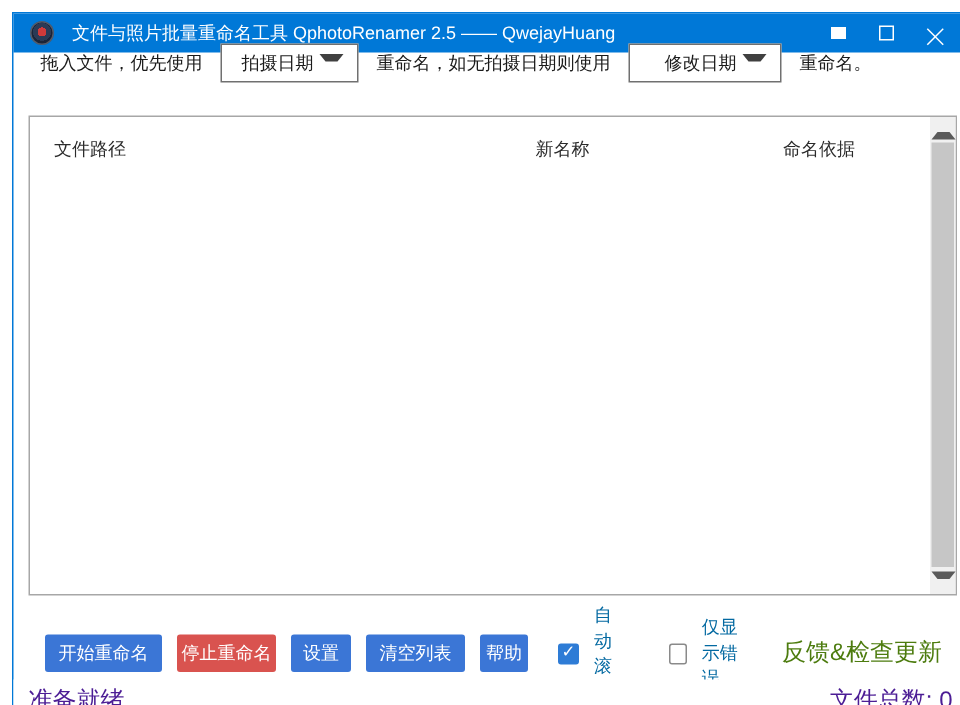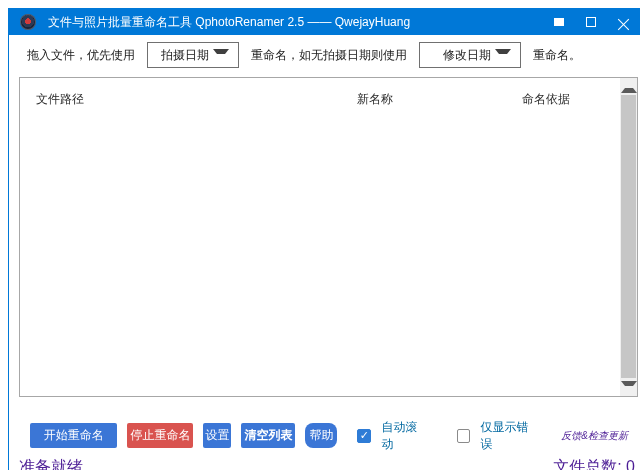--- a/index.html
+++ b/index.html
@@ -45,21 +45,21 @@
   .close-glyph { width: 11px; height: 11px; position: relative; display: block; }
   .close-glyph::before, .close-glyph::after {
     content: ""; position: absolute; left: 5px; top: 0;
     width: 1px; height: 15px; background: #ffffff;
   }
   .close-glyph::before { transform: rotate(45deg); }
   .close-glyph::after  { transform: rotate(-45deg); }
 
   
   .options-row {
-    position: absolute; top: 33px; left: 10px; right: 8px; height: 26px;
+    position: absolute; top: 20px; left: 10px; right: 8px; height: 26px;
     display: flex; align-items: center;
     font-size: 12px; color: #1a1a1a;
     white-space: nowrap;
   }
   .opt-label { flex: 0 0 auto; }
   .combo {
     height: 26px; background: #ffffff;
     border: 1px solid #707070;
     display: flex; align-items: center;
     padding-left: 7px; padding-right: 4px;
@@ -131,24 +131,24 @@
     display: flex; align-items: center; justify-content: center;
     padding: 0 9px;
     margin-right: 10px;
     cursor: default;
     white-space: nowrap;
   }
   .btn-primary { background: #3B76D6; }
   .btn-danger  { background: #D9534F; }
   .btn-start { width: 92px; }
   .btn-stop  { width: 66px; }
-  .btn-settings { width: 28px; }
-  .btn-clear { width: 54px; font-weight: bold; }
+  .btn-settings { width: 40px; }
+  .btn-clear { width: 66px; }
   .btn-add   { width: 54px; }
-  .btn-help  { width: 32px; border-radius: 8px; }
+  .btn-help  { width: 32px; }
   .checkbox-group {
     display: flex; align-items: center;
     margin-left: 6px; margin-right: 14px;
     color: #0369a1;
   }
   .checkbox-box {
     width: 14px; height: 14px;
     border: 1px solid #8a8a8a; border-radius: 2px;
     background: #ffffff;
     display: flex; align-items: center; justify-content: center;
@@ -156,25 +156,24 @@
     font-size: 11px;
   }
   .checkbox-box.checked {
     background: #2E7CD6; border-color: #2E7CD6;
   }
   .checkbox-box.checked::after {
     content: "✓"; color: #ffffff; font-size: 11px; line-height: 1;
   }
   .link {
     margin-left: auto;
-    color: #4c1d95;
+    color: #4d7c0f;
     text-decoration: none;
-    font-size: 10px;
+    font-size: 16px;
     white-space: nowrap;
-    font-style: italic;
   }
 
   
   .statusbar {
     position: absolute; left: 0; right: 0; bottom: 0; height: 24px;
     display: flex; align-items: flex-start; justify-content: space-between;
     padding: 0 8px 0 6px;
     font-size: 16px; color: #4c1d95;
     background: #ffffff;
   }

